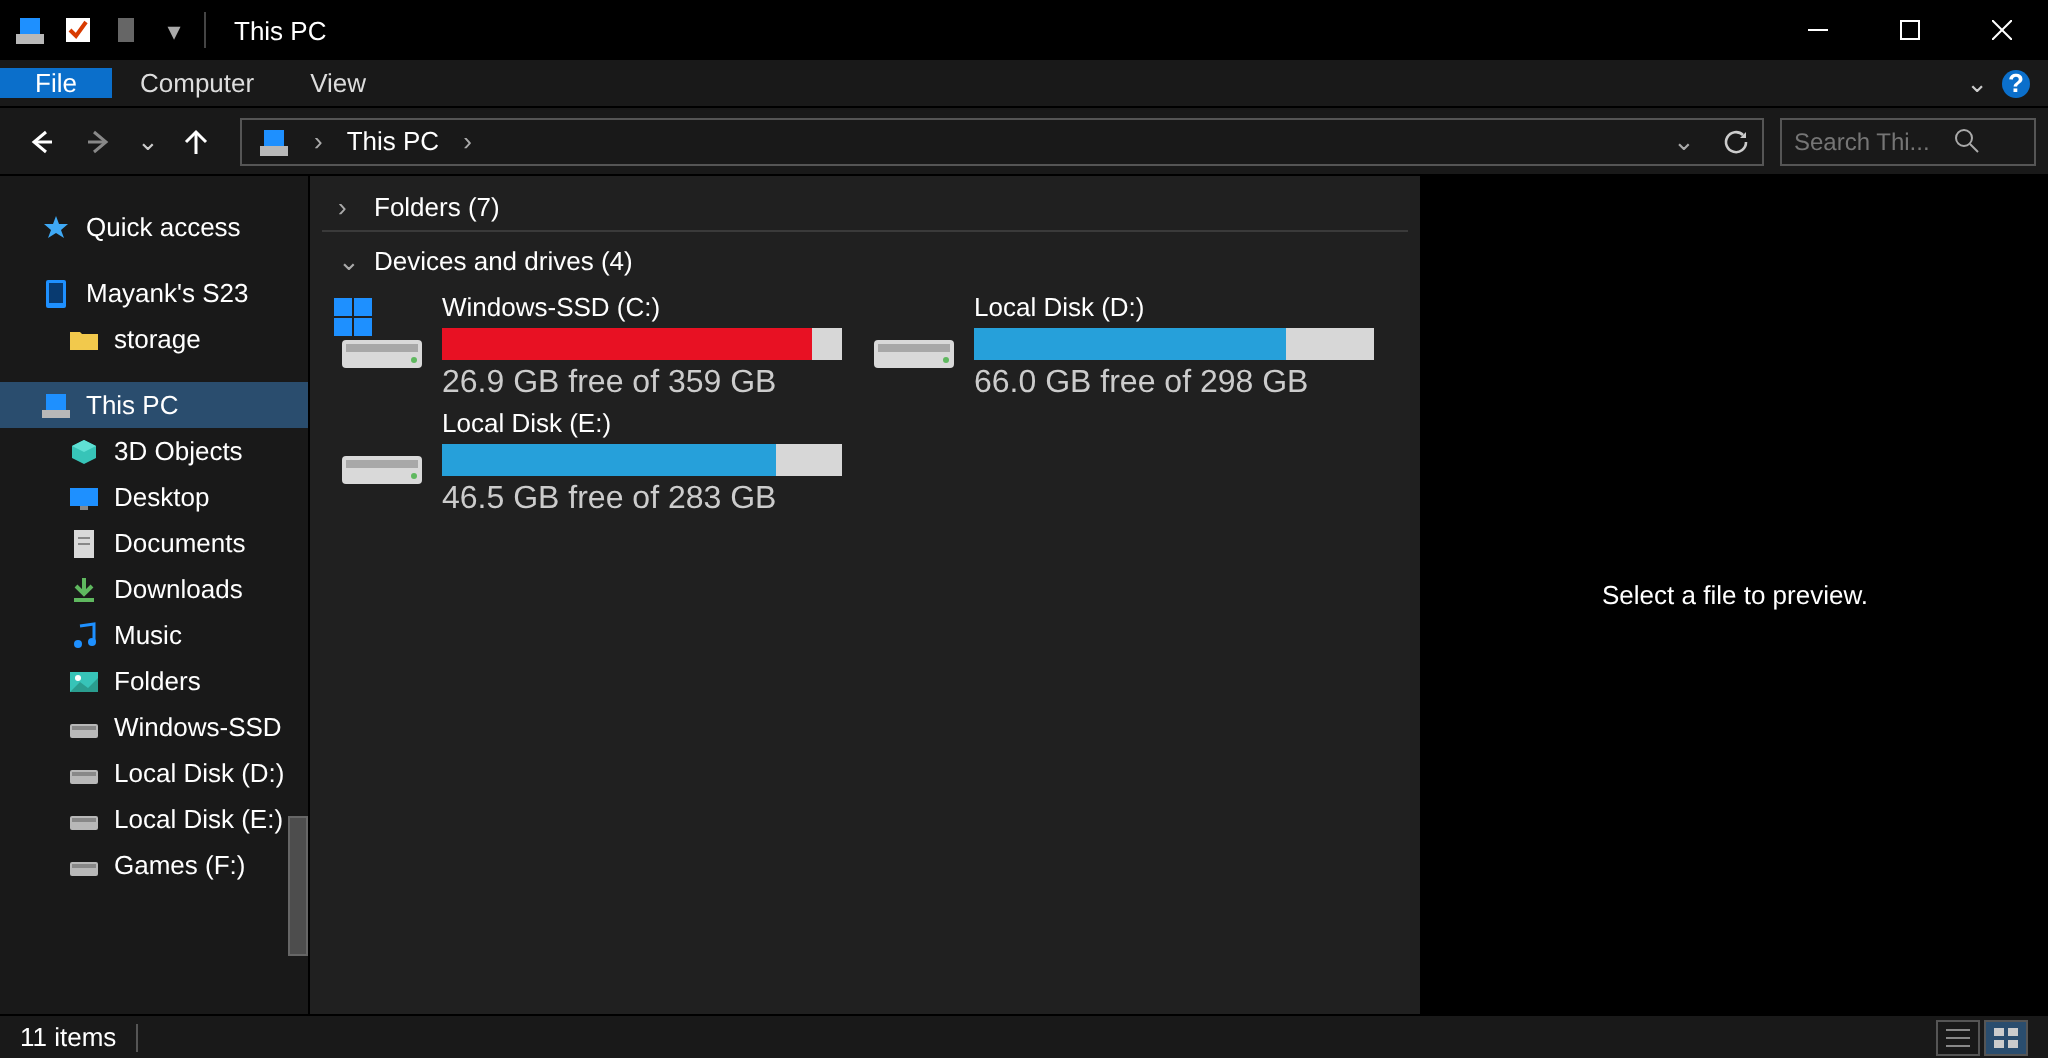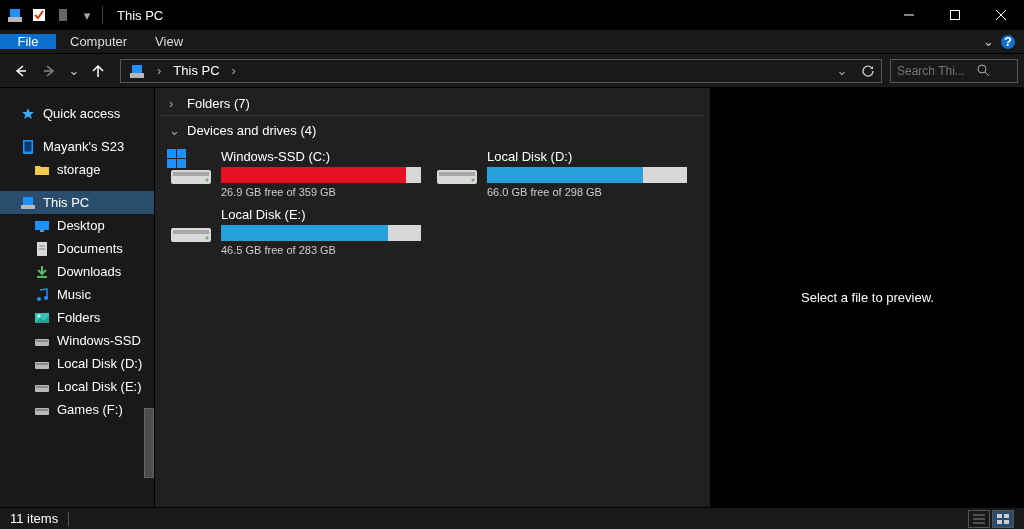--- a/index.html
+++ b/index.html
@@ -41,21 +41,21 @@
   .main{width:555px;padding:4px 0 0 0;overflow:hidden}
   .grp-head{height:24px;display:flex;align-items:center;gap:8px;padding:0 8px;border-bottom:1px solid #3a3a3a;margin:0 6px 2px 6px}
   .grp-head .tw{width:10px;color:#aaa}
   .drives{display:flex;flex-wrap:wrap;padding-left:10px}
   .drive{width:266px;height:58px;display:flex;align-items:center;gap:8px;padding:4px}
   .drv-ico{width:44px;height:44px;display:flex;align-items:center;justify-content:center}
   .drv-body{flex:1}
   .drv-name{margin-bottom:3px}
   .bar{width:200px;height:16px;background:#d7d7d7;position:relative}
   .bar-fill{position:absolute;top:0;left:0;bottom:0}
-  .drv-sub{font-size:11px;color:#ccc;margin-top:3px}
+  .drv-sub{font-size:16px;color:#ccc;margin-top:3px}
   .preview{flex:1;display:flex;align-items:center;justify-content:center;color:#ccc;border-left:1px solid #000;background:#000000}
   
   .status{height:22px;background:#191919;border-top:1px solid #000;display:flex;align-items:center;padding:0 10px;gap:10px;font-size:12px}
   .status .vsep{width:1px;height:14px;background:#555}
   .status-right{margin-left:auto;display:flex;gap:2px}
   .view-btn{width:22px;height:18px;border:1px solid #555;display:flex;align-items:center;justify-content:center}
   svg{display:block}
 </style>
 </head>
 <body>
@@ -200,20 +200,29 @@
     <div class="tree-item sel">
       <span class="ticon">
           <svg width="16" height="14" viewBox="0 0 16 14">
             <rect x="1" y="9" width="14" height="4" fill="#b8b8b8"></rect>
             <rect x="3" y="1" width="10" height="8" fill="#1e90ff"></rect>
           </svg>
         </span>
       <span>This PC</span>
     </div>
     <div id="tree-children">
+        <div class="tree-item child">
+          <span class="ticon">
+            <svg width="16" height="14" viewBox="0 0 16 14">
+              <path d="M8 1 L14 4 L14 10 L8 13 L2 10 L2 4 Z" fill="#37c4b8"></path>
+              <path d="M8 1 L14 4 L8 7 L2 4 Z" fill="#5fe0d4"></path>
+            </svg>
+          </span>
+          <span>3D Objects</span>
+        </div>
         <div class="tree-item child">
           <span class="ticon">
             <svg width="16" height="14" viewBox="0 0 16 14">
               <rect x="1" y="2" width="14" height="9" fill="#1e90ff"></rect>
               <rect x="6" y="11" width="4" height="2" fill="#888"></rect>
             </svg>
           </span>
           <span>Desktop</span>
         </div>
         <div class="tree-item child">

